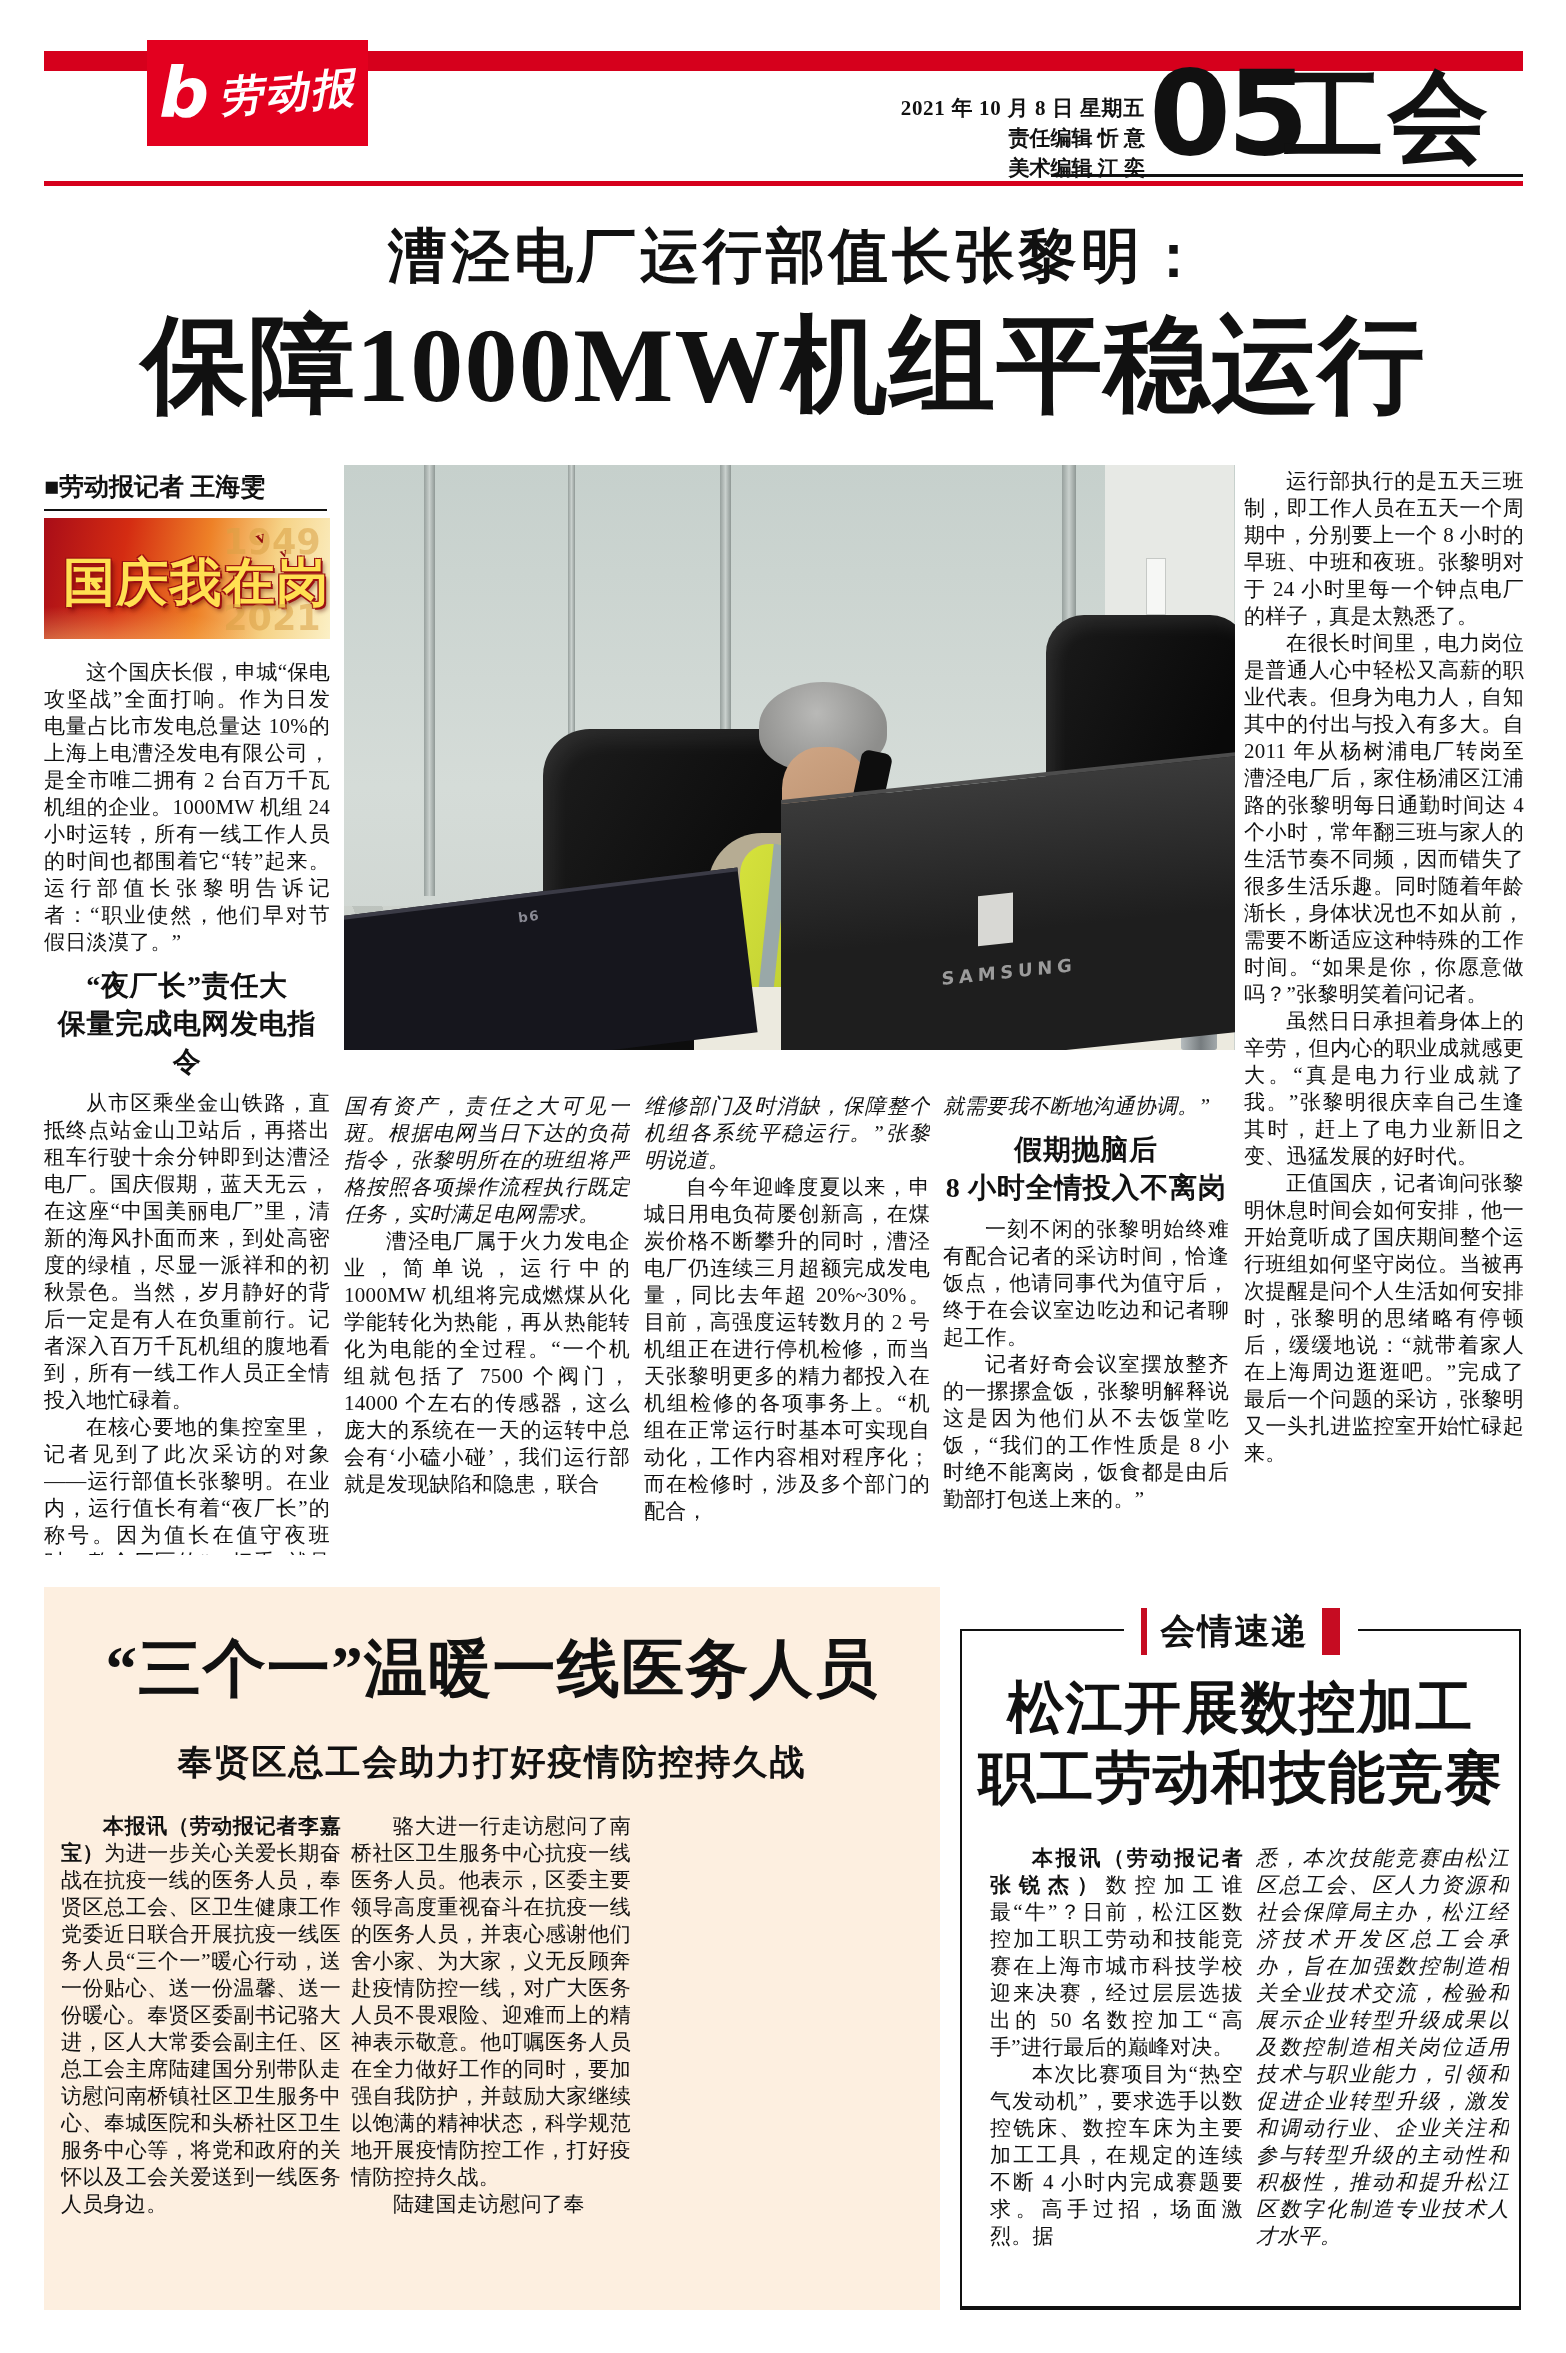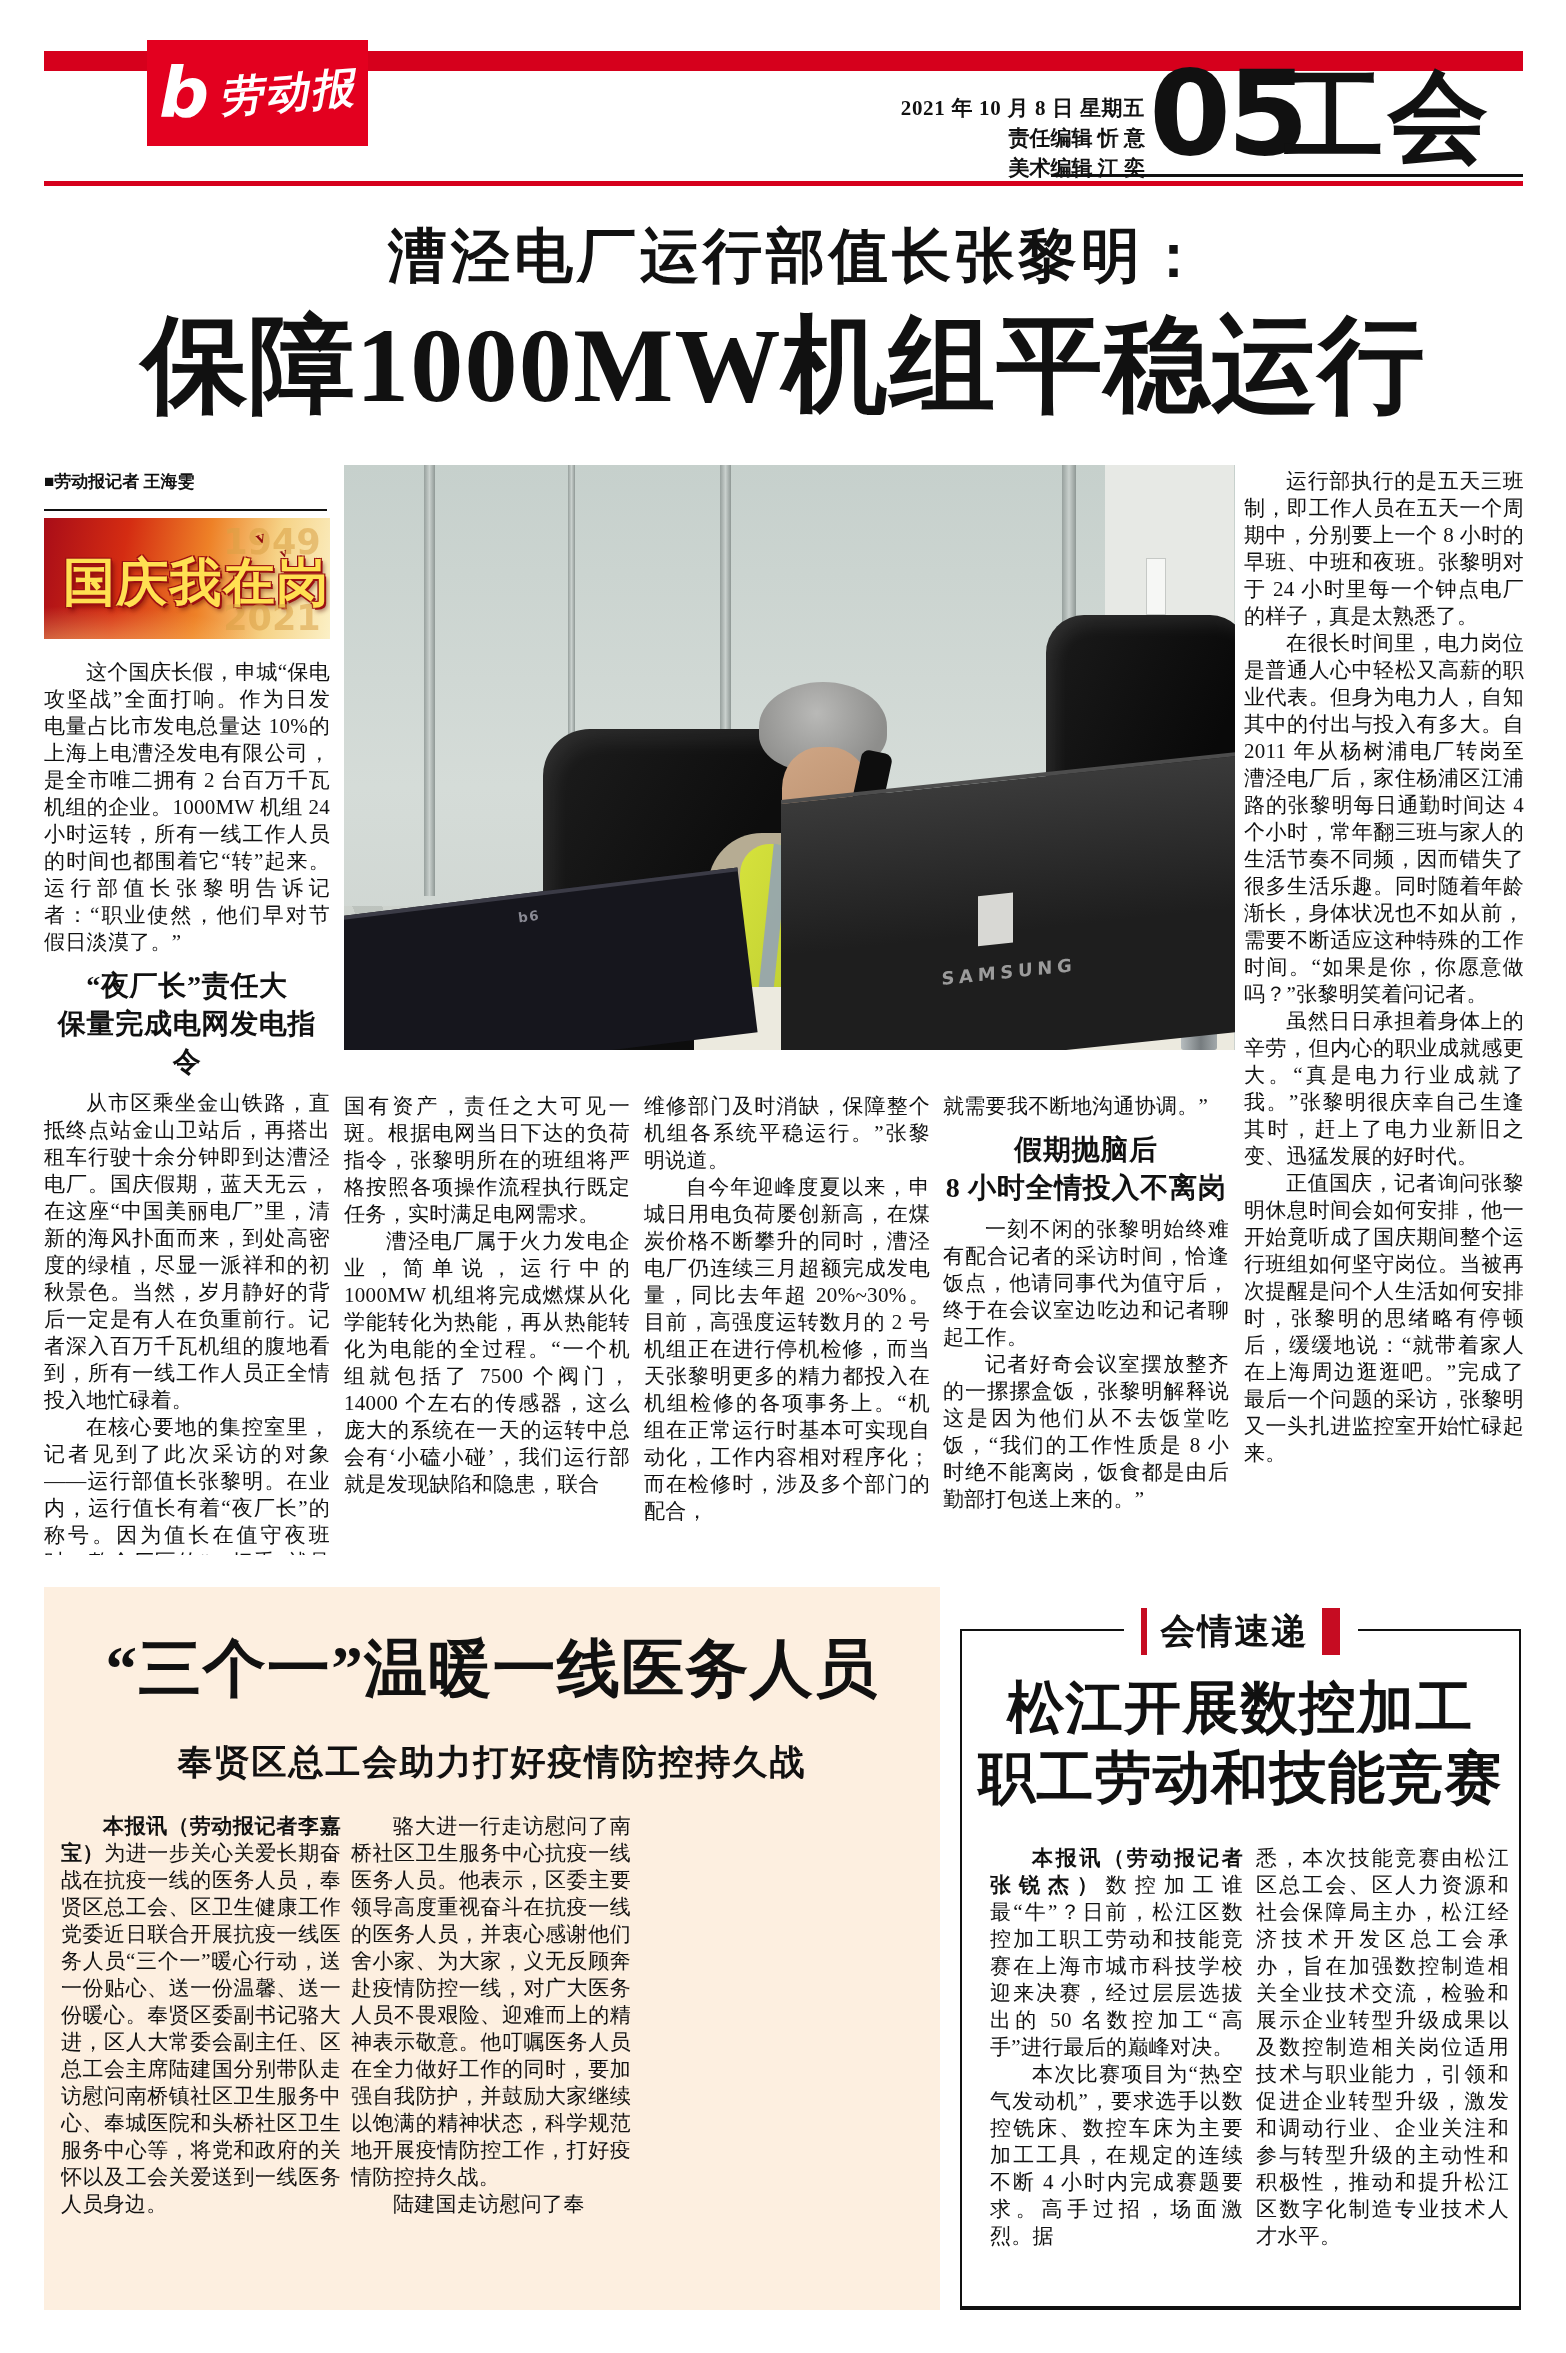--- a/index.html
+++ b/index.html
@@ -17,36 +17,36 @@
   .hdr-page-num{left:1149px;top:59px;font-family:"DejaVu Sans","Liberation Sans",sans-serif;font-weight:900;font-size:118px;line-height:108px;letter-spacing:-4px;}
   .hdr-section{left:1284px;top:67px;font-size:100px;font-weight:700;line-height:101px;letter-spacing:4px;}
   .hdr-black-line{left:1051px;top:174px;width:472px;height:2.7px;background:#111;}
   .hdr-red-line{left:44px;top:181px;width:1479px;height:4.7px;background:#d6001c;}
 
   
   .kicker{left:0;top:217px;width:1567px;text-align:center;font-size:59px;font-weight:700;letter-spacing:4px;padding-left:14px;}
   .main-title{left:0;top:302px;width:1567px;text-align:center;font-size:106px;font-weight:900;letter-spacing:1.3px;line-height:128px;}
 
   
-  .byline{left:44px;top:470px;width:290px;font-size:17px;font-weight:bold;}
+  .byline{left:44px;top:470px;width:290px;font-size:25px;font-weight:bold;}
   .byline-rule{left:44px;top:509px;width:283px;height:2px;background:#111;}
   .badge{left:44px;top:518px;width:286px;height:121px;overflow:hidden;
      background:linear-gradient(100deg,#a90d18 0%,#d42c12 28%,#ee8127 55%,#f6d387 78%,#fbf0c6 100%);}
   .badge-swirl{position:absolute;left:-40px;bottom:-27px;width:283px;height:61px;background:radial-gradient(ellipse at 30% 100%,rgba(255,210,120,.8),rgba(200,30,20,0) 70%);}
   .badge-text{position:absolute;left:19px;top:30px;font-size:52px;font-weight:900;letter-spacing:1.3px;color:#ffe052;
      text-shadow:2px 2px 0 #9c0f12,-1.3px -1.3px 0 #9c0f12,1.3px -1.3px 0 #9c0f12,-1.3px 1.3px 0 #9c0f12,3.4px 4px 4px rgba(80,0,0,.45);}
   .badge-year{position:absolute;right:9.4px;font-family:"DejaVu Sans",sans-serif;font-weight:bold;font-size:35px;color:rgba(216,160,70,.55);}
   .badge-year.y1{top:4px;}
   .badge-year.y2{bottom:1.3px;}
   .dove{position:absolute;color:#8f0d10;font-weight:900;font-size:17.5px;transform:rotate(-18deg);}
 
   
   .col{position:absolute;overflow:hidden;font-size:21px;line-height:27px;text-align:justify;letter-spacing:0.3px;}
   .col p{margin:0;text-indent:2em;}
-  .col p.cont{text-indent:0;}
+  .col p.cont{text-indent:0;font-style:italic;}
   .col h3{margin:10.8px 0 9.4px 0;text-align:center;font-size:28px;line-height:38px;font-weight:900;text-indent:0;letter-spacing:0.7px;}
   .c1{left:44px;top:659px;width:286px;height:896px;}
   .c2{left:344px;top:1093px;width:286px;height:462px;}
   .c3{left:644px;top:1093px;width:286px;height:462px;}
   .c4{left:943px;top:1093px;width:286px;height:462px;}
   .c5{left:1244px;top:468px;width:280px;height:1088px;}
 
   
   .photo{left:344px;top:465px;width:891px;height:585px;overflow:hidden;background:linear-gradient(180deg,#c6d0cc 0%,#d5dcd8 55%,#ccd2ce 100%);}
   .ph{position:absolute;}

